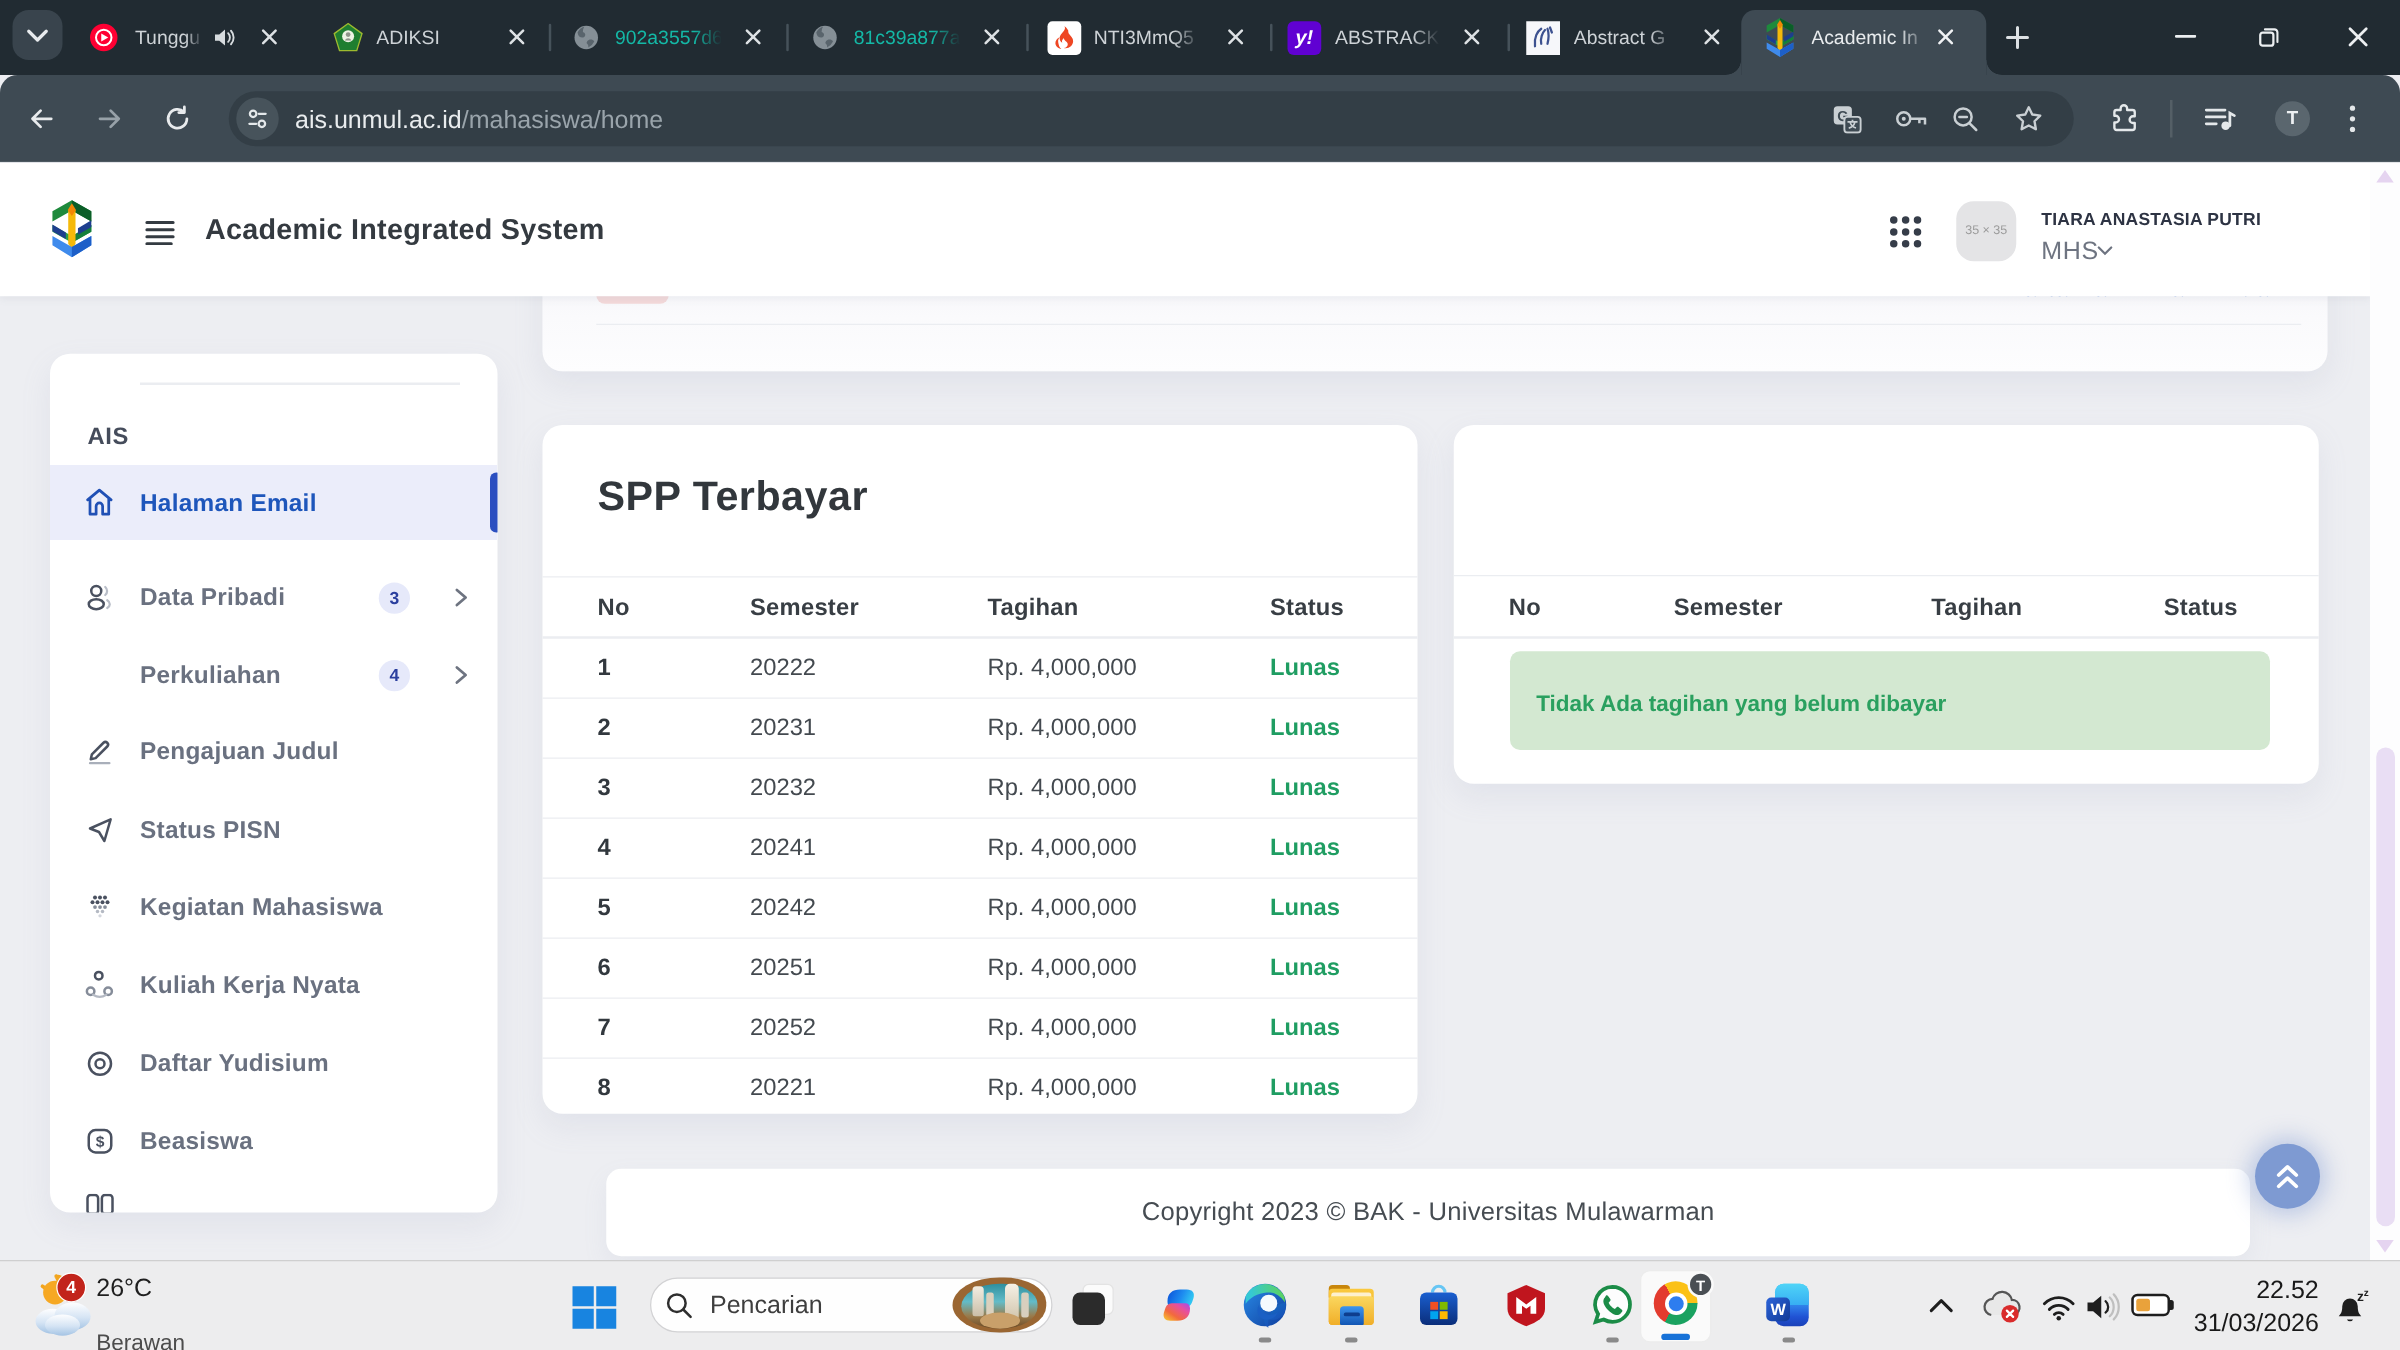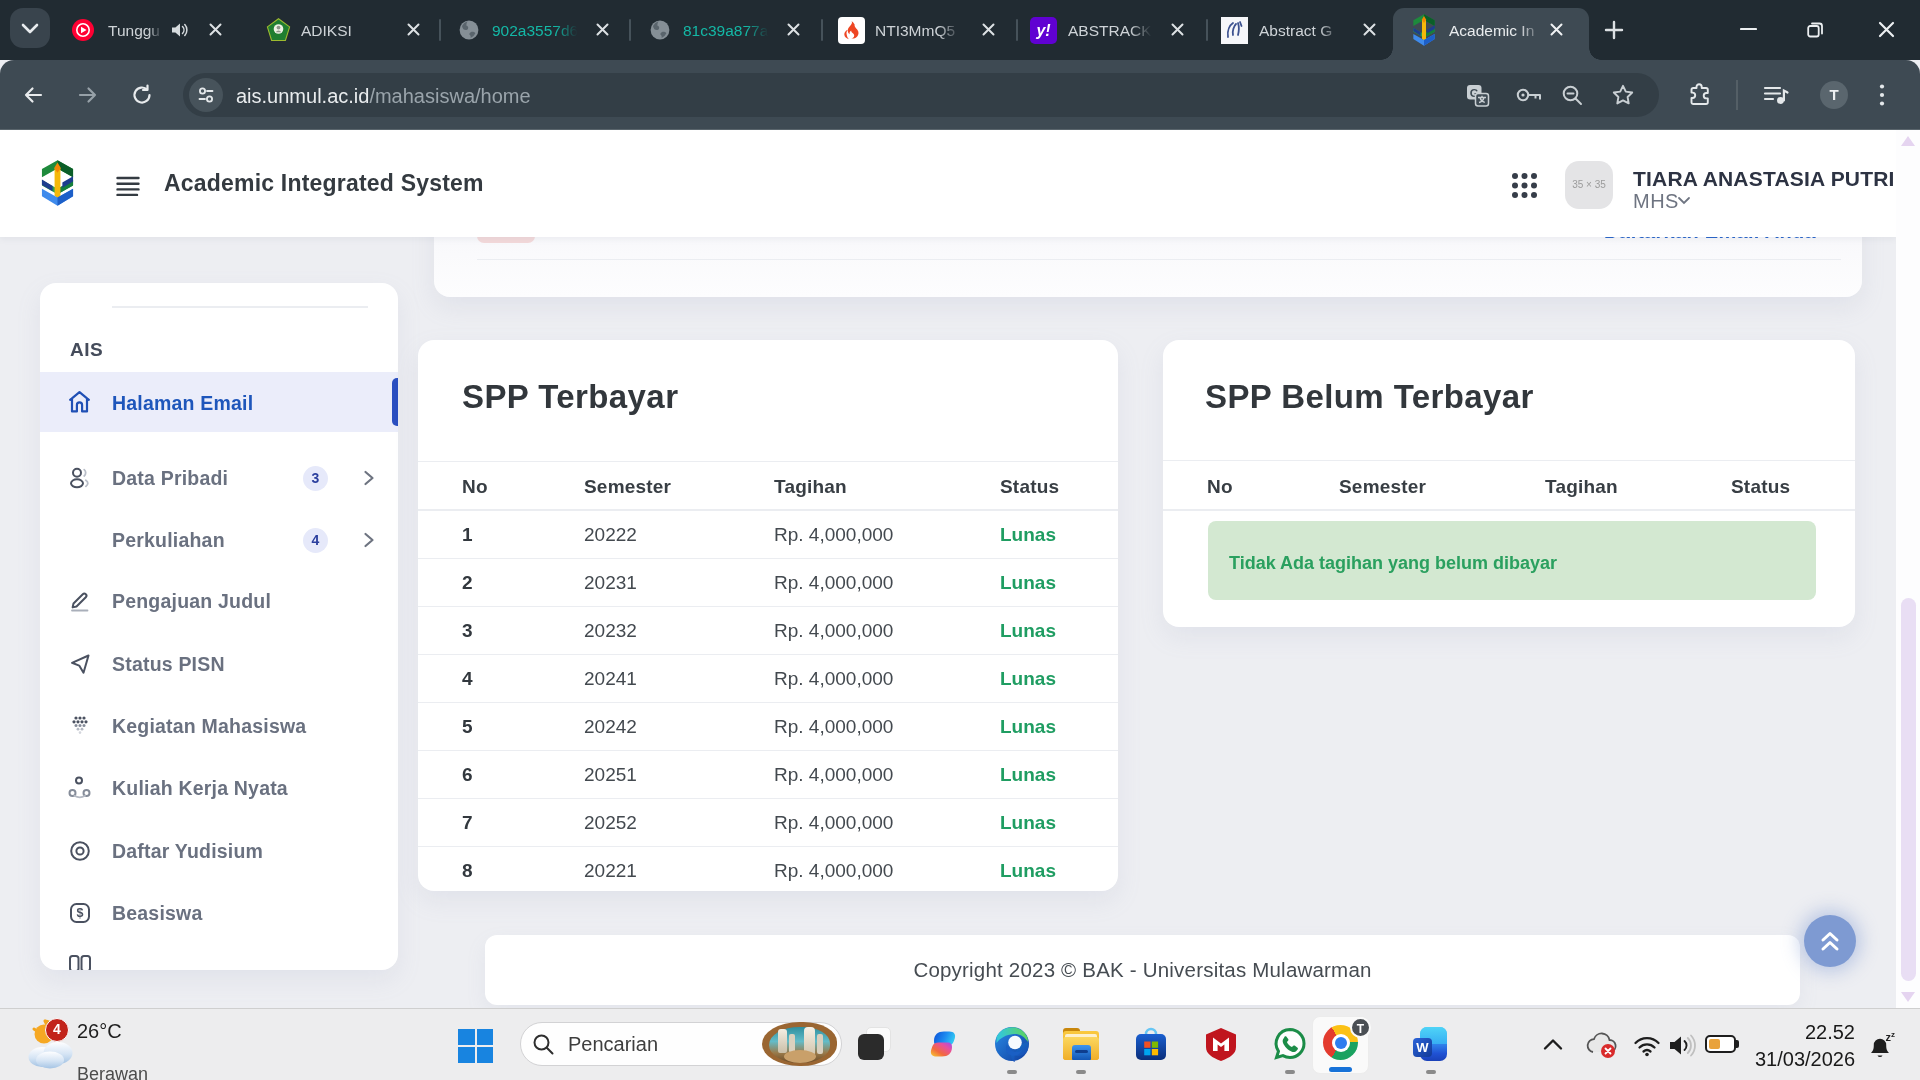--- a/index.html
+++ b/index.html
@@ -277,21 +277,21 @@
           <circle cx="23" cy="4" r="3"></circle>
           <circle cx="4" cy="13.5" r="3"></circle>
           <circle cx="13.5" cy="13.5" r="3"></circle>
           <circle cx="23" cy="13.5" r="3"></circle>
           <circle cx="4" cy="23" r="3"></circle>
           <circle cx="13.5" cy="23" r="3"></circle>
           <circle cx="23" cy="23" r="3"></circle>
         </g>
     </svg>
     <div class="abs" style="left:1565px;top:31px;width:48px;height:48px;border-radius:14px;background:#E4E4E6;color:#9B9B9B;font-size:10px;text-align:center;line-height:48px;">35 × 35</div>
-    <div class="abs" style="left:1633px;top:37px;font-size:21px;font-weight:bold;color:#2D3343;letter-spacing:0.2px;">TIARA ANASTASIA PUTRI</div>
+    <div class="abs" style="left:1633px;top:37px;font-size:14px;font-weight:bold;color:#2D3343;letter-spacing:0.2px;">TIARA ANASTASIA PUTRI</div>
     <div class="abs" style="left:1633px;top:60px;font-size:20px;color:#6E7481;letter-spacing:0.5px;">MHS</div>
     <svg class="abs" style="left:1677px;top:66px;" width="14" height="9" viewBox="0 0 14 9">
         <path d="M2 2 L7 7 L12 2" fill="none" stroke="#6E7481" stroke-width="1.8" stroke-linecap="round"></path>
       </svg>
   </div>
 
   <div class="card" style="left:40px;top:153px;width:358px;height:687px;overflow:hidden;">
     <div class="hline" style="left:72px;top:23px;width:256px;height:2px;"></div>
     <div class="abs" style="left:30px;top:56px;font-size:19px;font-weight:bold;color:#454C5B;letter-spacing:0.5px;">AIS</div>
 
@@ -372,21 +372,21 @@
         <text x="12" y="16.4" font-family="Liberation Sans, sans-serif" font-size="12.5" font-weight="bold" fill="#4A5160" text-anchor="middle">$</text>
       </svg>
     <div class="sitem" style="top:619px;">Beasiswa</div>
 
     <svg class="abs" style="left:28px;top:672px;" width="24" height="24" viewBox="0 0 24 24">
         <rect x="2" y="1" width="8.5" height="15" rx="2.5" fill="none" stroke="#4A5160" stroke-width="2"></rect>
         <rect x="13.5" y="1" width="8.5" height="15" rx="2.5" fill="none" stroke="#4A5160" stroke-width="2"></rect>
       </svg>
   </div>
 
-  <div class="card" style="left:418px;top:210px;width:700px;height:551px;">
+  <div class="card" style="left:434px;top:210px;width:700px;height:551px;">
     <div class="ctitle" style="left:44px;top:38px;">SPP Terbayar</div>
     <div class="hline" style="left:0;top:121px;width:700px;"></div>
     <div class="th" style="left:44px;top:136px;">No</div>
     <div class="th" style="left:166px;top:136px;">Semester</div>
     <div class="th" style="left:356px;top:136px;">Tagihan</div>
     <div class="th" style="left:582px;top:136px;">Status</div>
     <div class="hline" style="left:0;top:169px;width:700px;height:2px;"></div>
     <div class="td tdb" style="left:44px;top:184px;">1</div>
       <div class="td" style="left:166px;top:184px;">20222</div>
       <div class="td" style="left:356px;top:184px;">Rp. 4,000,000</div>
@@ -422,21 +422,20 @@
       <div class="td" style="left:356px;top:472px;">Rp. 4,000,000</div>
       <div class="td lunas" style="left:582px;top:472px;">Lunas</div>
       <div class="hline" style="left:0;top:506px;width:700px;"></div>
       <div class="td tdb" style="left:44px;top:520px;">8</div>
       <div class="td" style="left:166px;top:520px;">20221</div>
       <div class="td" style="left:356px;top:520px;">Rp. 4,000,000</div>
       <div class="td lunas" style="left:582px;top:520px;">Lunas</div>
   </div>
 
   <div class="card" style="left:1163px;top:210px;width:692px;height:287px;">
-    <div class="ctitle" style="left:42px;top:38px;">SPP Belum Terbayar</div>
     <div class="hline" style="left:0;top:120px;width:692px;"></div>
     <div class="th" style="left:44px;top:136px;">No</div>
     <div class="th" style="left:176px;top:136px;">Semester</div>
     <div class="th" style="left:382px;top:136px;">Tagihan</div>
     <div class="th" style="left:568px;top:136px;">Status</div>
     <div class="hline" style="left:0;top:169px;width:692px;height:2px;"></div>
     <div class="abs" style="left:45px;top:181px;width:608px;height:79px;border-radius:8px;background:#D3E8D1;"></div>
     <div class="abs" style="left:66px;top:213px;font-size:18px;font-weight:600;color:#2AA05F;">Tidak Ada tagihan yang belum dibayar</div>
   </div>
 

